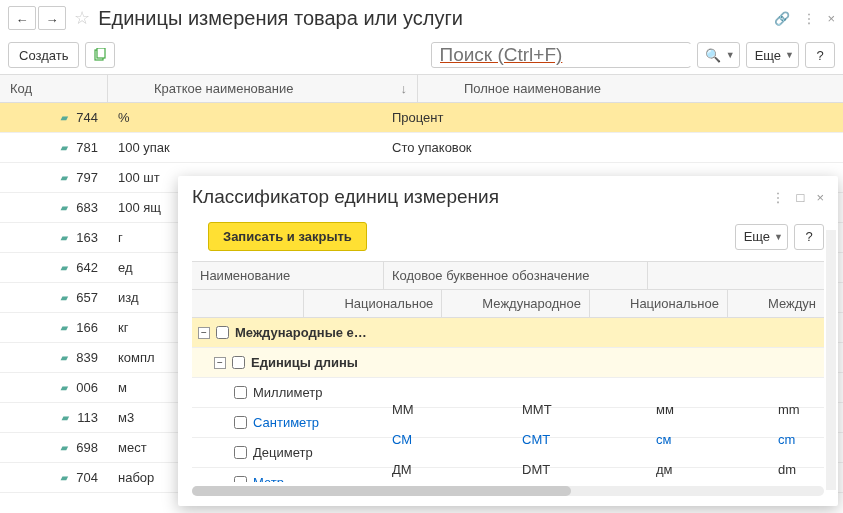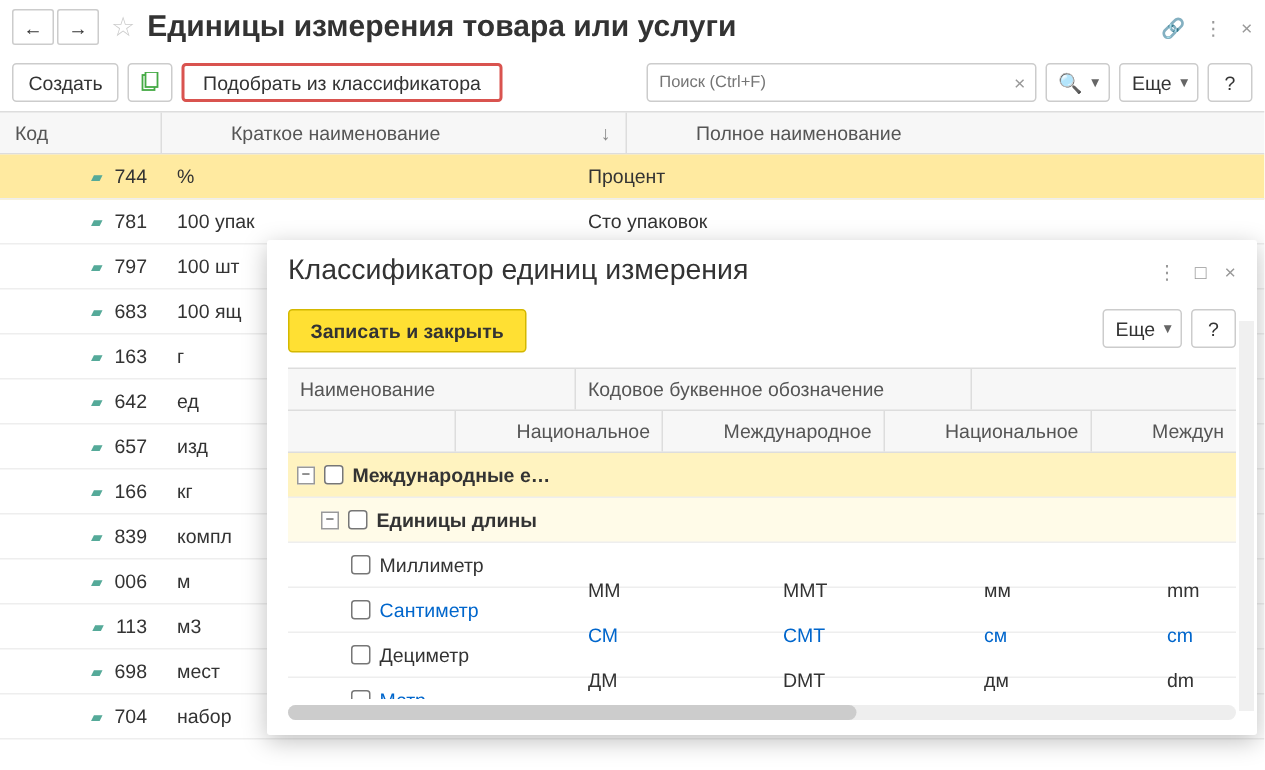--- a/index.html
+++ b/index.html
@@ -4,58 +4,58 @@
 <style>
   * { box-sizing: border-box; margin: 0; padding: 0; }
   body { font-family: Arial, sans-serif; font-size: 13px; color: #333; background: #fff; width: 843px; height: 513px; position: relative; overflow: hidden; }
   
   
   .main-window { width: 843px; }
   .titlebar { display: flex; align-items: center; padding: 4px 8px; height: 36px; }
   .nav-btn { width: 28px; height: 24px; border: 1px solid #ccc; background: #fff; display: inline-flex; align-items: center; justify-content: center; cursor: pointer; border-radius: 2px; }
   .nav-btn + .nav-btn { margin-left: 2px; }
   .star { margin: 0 8px; color: #ccc; font-size: 18px; }
-  .title { font-size: 20px; font-weight: bold; flex: 1; }
+  .title { font-size: 20px; font-weight: normal; flex: 1; }
   .title-icons { display: flex; gap: 12px; color: #999; }
   .title-icons span { cursor: pointer; }
   
   .toolbar { display: flex; align-items: center; padding: 6px 8px; gap: 6px; }
   .btn { border: 1px solid #ccc; background: #fff; padding: 4px 10px; height: 26px; display: inline-flex; align-items: center; cursor: pointer; border-radius: 3px; font-size: 13px; }
   .btn-icon { border: 1px solid #ccc; background: #fff; width: 30px; height: 26px; display: inline-flex; align-items: center; justify-content: center; cursor: pointer; border-radius: 3px; }
   .btn-highlight { border: 2px solid #d9534f; padding: 4px 12px; }
   .spacer { flex: 1; }
   .search { display: flex; align-items: center; border: 1px solid #ccc; border-radius: 3px; height: 26px; width: 260px; }
-  .search input { border: none; outline: none; padding: 0 8px; flex: 1; font-size: 11px; color: #15803d; }
+  .search input { border: none; outline: none; padding: 0 8px; flex: 1; font-size: 19px; color: #c2410c; text-decoration: underline; }
   .search-clear { padding: 0 6px; color: #999; cursor: pointer; }
   .dropdown-btn { border: 1px solid #ccc; background: #fff; height: 26px; padding: 0 4px 0 8px; display: inline-flex; align-items: center; cursor: pointer; border-radius: 3px; gap: 4px; }
   .dropdown-btn .caret { font-size: 9px; color: #666; }
   
   .table { width: 100%; }
   .thead { display: flex; border-top: 1px solid #ddd; border-bottom: 1px solid #ddd; background: #f7f7f7; gap: 36px; }
   .th { padding: 6px 10px; border-right: 1px solid #ddd; font-weight: normal; color: #555; display: flex; align-items: center; }
   .th-code { width: 108px; }
   .th-short { width: 274px; }
   .th-full { flex: 1; border-right: none; }
   .sort-arrow { margin-left: auto; color: #888; }
   
   .tbody .tr { display: flex; border-bottom: 1px solid #eee; height: 30px; align-items: center; }
   .tr.sel { background: #ffeaa0; }
   .td-code { width: 108px; padding: 0 10px; display: flex; align-items: center; justify-content: flex-end; gap: 8px; }
   .td-short { width: 274px; padding: 0 10px; }
   .td-full { flex: 1; padding: 0 10px; }
   .row-icon { color: #5a9; font-size: 10px; }
   
   
-  .dialog { position: absolute; left: 178px; top: 160px; width: 660px; height: 330px; background: #fff; box-shadow: 0 4px 16px rgba(0,0,0,0.25); border-radius: 2px; display: flex; flex-direction: column; }
+  .dialog { position: absolute; left: 178px; top: 176px; width: 660px; height: 330px; background: #fff; box-shadow: 0 4px 16px rgba(0,0,0,0.25); border-radius: 2px; display: flex; flex-direction: column; }
   .dlg-title { display: flex; align-items: center; padding: 10px 14px 8px; }
   .dlg-title h2 { font-size: 19px; font-weight: normal; flex: 1; }
   .dlg-title-icons { display: flex; gap: 12px; color: #999; }
   .dlg-title-icons span { cursor: pointer; }
   
-  .dlg-toolbar { display: flex; padding: 6px 14px 10px; gap: 6px; }
+  .dlg-toolbar { display: flex; align-items: center; padding: 6px 14px 10px; gap: 6px; margin-left: 16px; }
   .btn-yellow { background: #ffe033; border: 1px solid #d4b800; font-weight: bold; padding: 6px 14px; border-radius: 3px; cursor: pointer; font-size: 13px; }
   
   .dlg-table { flex: 1; overflow: hidden; margin: 0 14px; border-top: 1px solid #ddd; }
   .dlg-thead1 { display: flex; background: #f7f7f7; border-bottom: 1px solid #ddd; }
   .dlg-thead2 { display: flex; background: #f7f7f7; border-bottom: 1px solid #ddd; gap: 32px; }
   .dth { padding: 6px 8px; border-right: 1px solid #ddd; color: #555; }
   .dth-name { width: 192px; }
   .dth-letter { width: 264px; }
   .dth-cond { flex: 1; border-right: none; }
   .dth-name2 { width: 192px; }
@@ -102,21 +102,20 @@
   </div>
 
   <div class="toolbar">
     <span class="btn">Создать</span>
     <span class="btn-icon">
         <svg width="14" height="14" viewBox="0 0 14 14">
           <rect x="2" y="2" width="8" height="10" fill="none" stroke="#4a4" stroke-width="1.2"></rect>
           <rect x="4" y="0" width="8" height="10" fill="#fff" stroke="#4a4" stroke-width="1.2"></rect>
         </svg>
       </span>
-    <span class="btn btn-highlight">Подобрать из классификатора</span>
     <span class="spacer"></span>
     <div class="search">
       <input placeholder="Поиск (Ctrl+F)" style="">
       <span class="search-clear">×</span>
     </div>
     <span class="dropdown-btn">
         <span style="color:#06c">🔍</span>
         <span class="caret">▼</span>
       </span>
     <span class="dropdown-btn">

